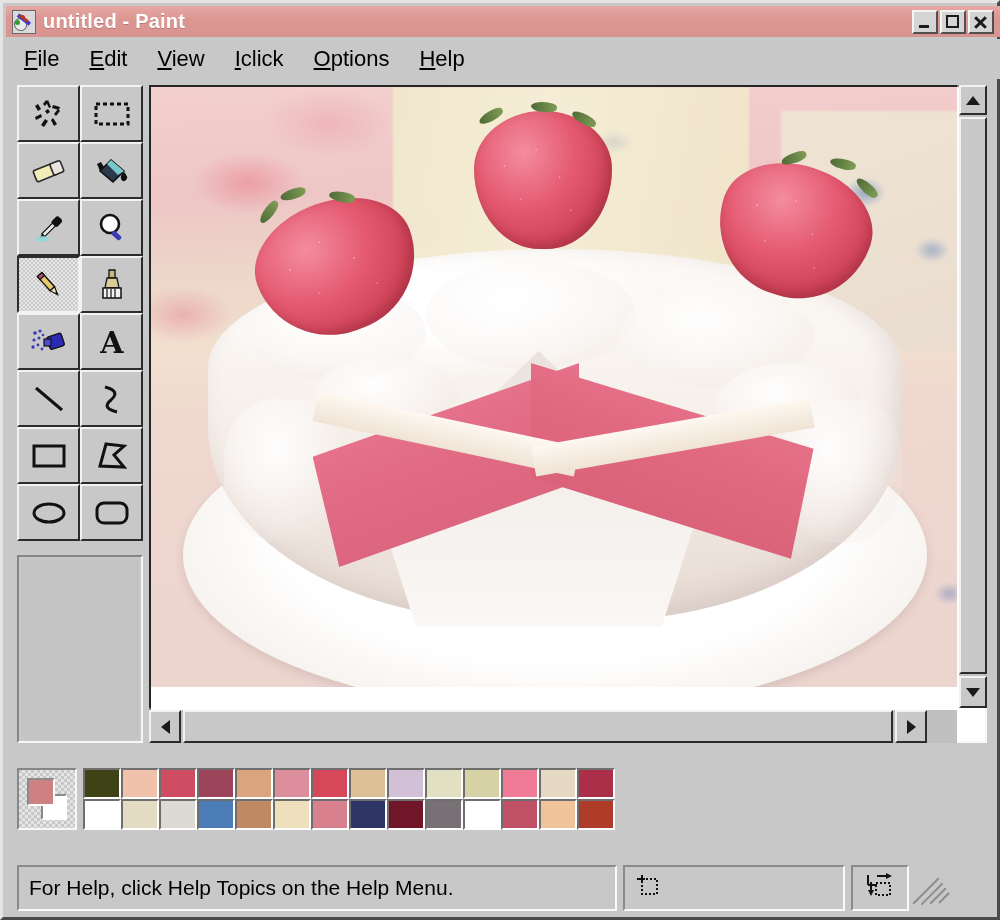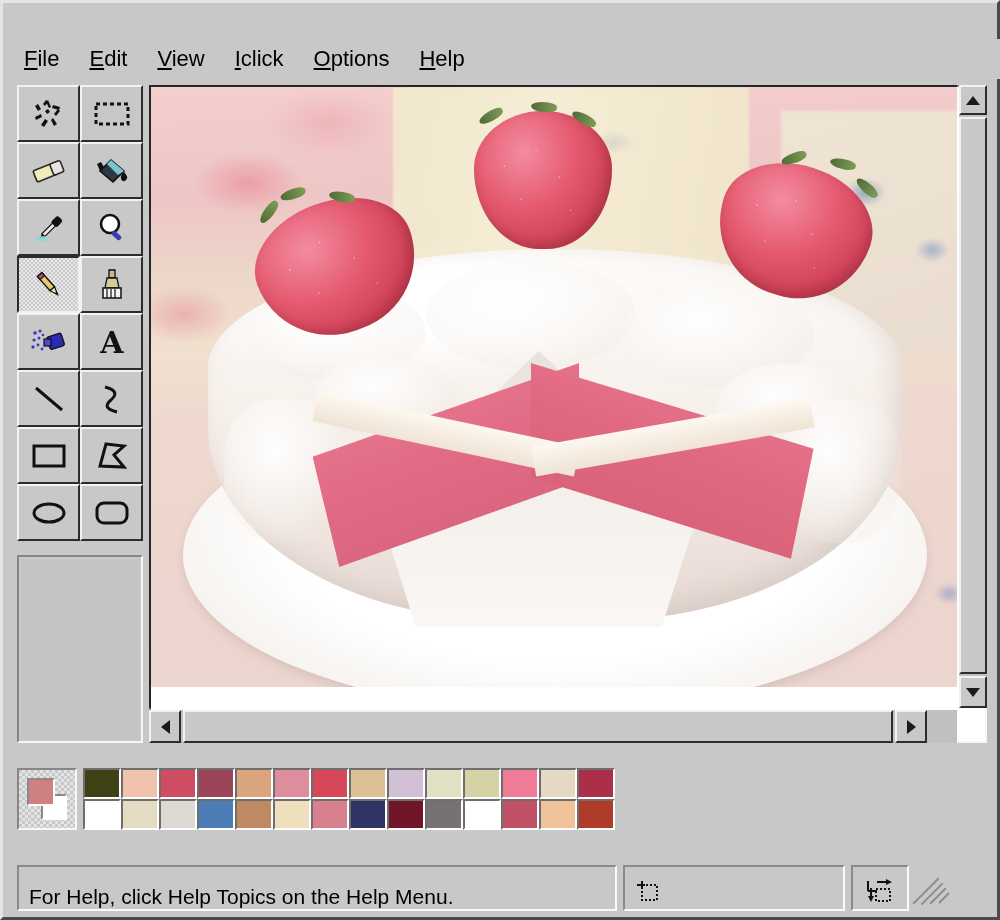--- a/index.html
+++ b/index.html
@@ -523,21 +523,21 @@
     box-sizing: border-box;
   }
   .status-pane {
     background: #c8c8c8;
     border-top: 2px solid #8a8a8a;
     border-left: 2px solid #8a8a8a;
     border-right: 2px solid #fafafa;
     border-bottom: 2px solid #fafafa;
     box-sizing: border-box;
     display: flex;
-    align-items: flex-end;
+    align-items: center;
     padding: 0 10px;
   }
   .status-main { flex: 0 0 600px; }
   .status-pos  { flex: 0 0 222px; }
   .status-size { flex: 0 0 58px; justify-content: center; padding: 0 4px; }
   .status-text {
     font-size: 21px;
     color: #000;
     white-space: nowrap;
   }
@@ -553,20 +553,42 @@
     background: #8d8d8d;
     transform: rotate(0deg);
   }
 </style>
 </head>
 <body>
 
 <div id="app">
   <div class="window">
 
+    <div class="titlebar">
+      <div class="title-icon">
+        <div class="palette"></div>
+        <div class="dot-g"></div>
+        <div class="dot-r"></div>
+        <div class="brush"></div>
+        <div class="brush2"></div>
+      </div>
+      <div class="title-text">untitled - Paint</div>
+      <div class="win-btns">
+        <div class="win-btn">
+            <span class="mini"></span>
+          </div>
+        <div class="win-btn">
+            <span class="maxi"></span>
+          </div>
+        <div class="win-btn">
+            <span class="xl"></span>
+            <span class="xr"></span>
+          </div>
+      </div>
+    </div>
 
     <div class="menubar">
       <div class="menu-item"><span class="u">F</span><span>ile</span></div>
       <div class="menu-item"><span class="u">E</span><span>dit</span></div>
       <div class="menu-item"><span class="u">V</span><span>iew</span></div>
       <div class="menu-item"><span class="u">I</span><span>click</span></div>
       <div class="menu-item"><span class="u">O</span><span>ptions</span></div>
       <div class="menu-item"><span class="u">H</span><span>elp</span></div>
     </div>
 

